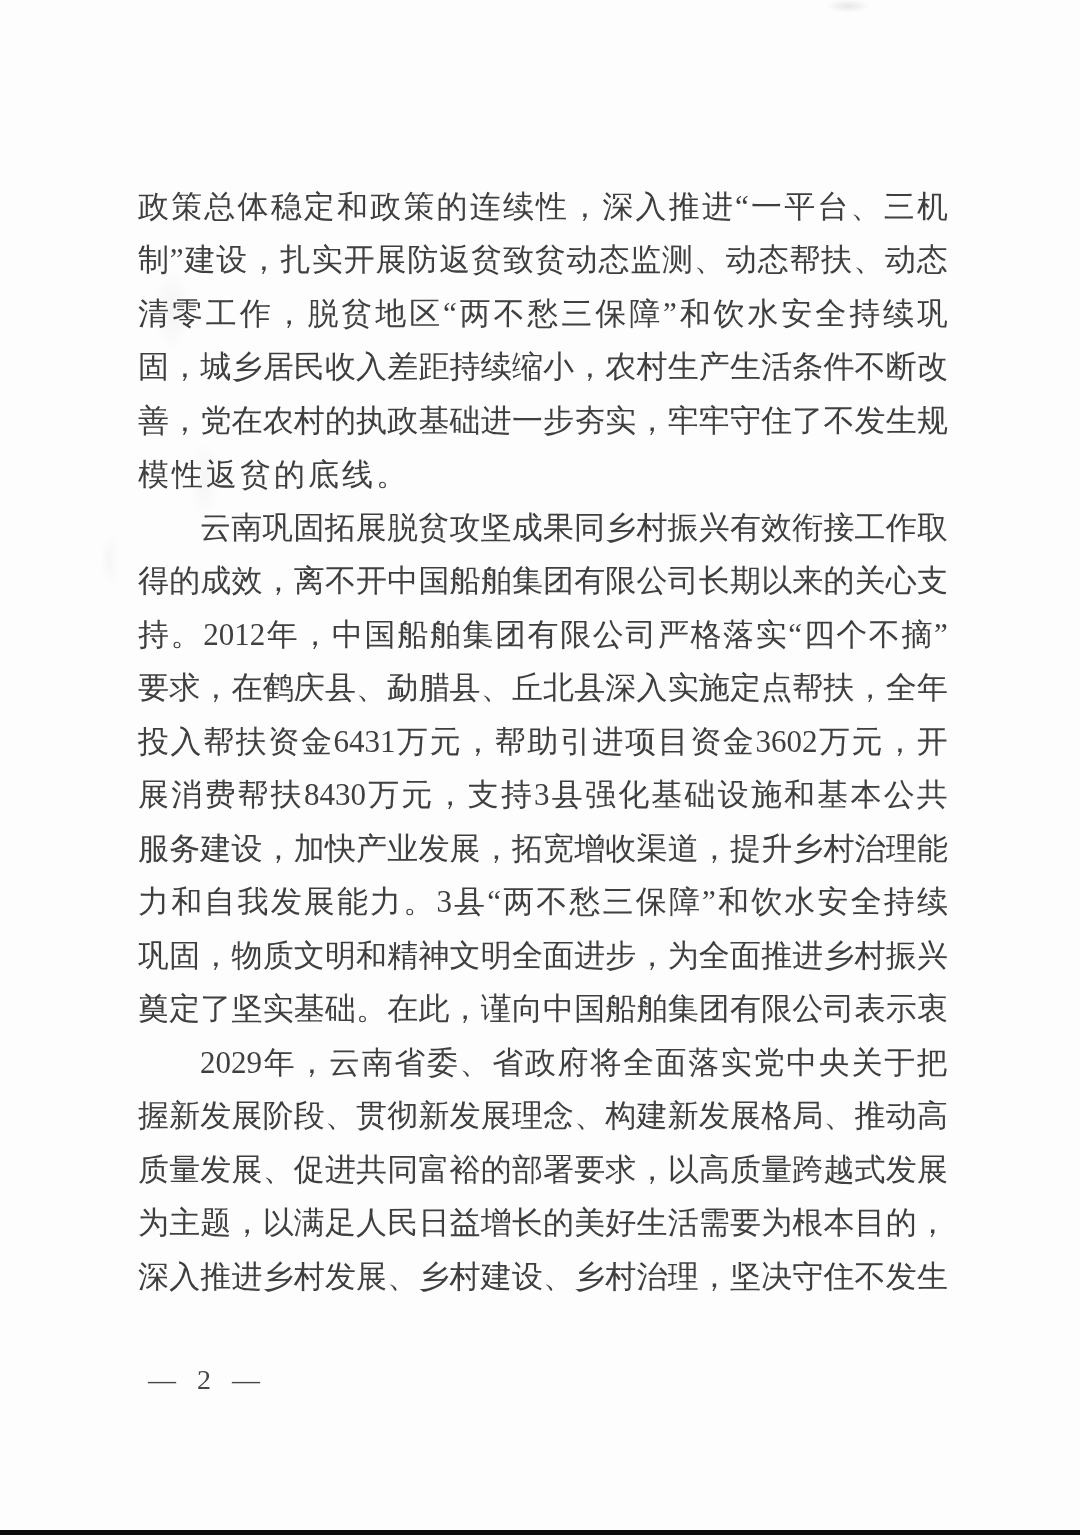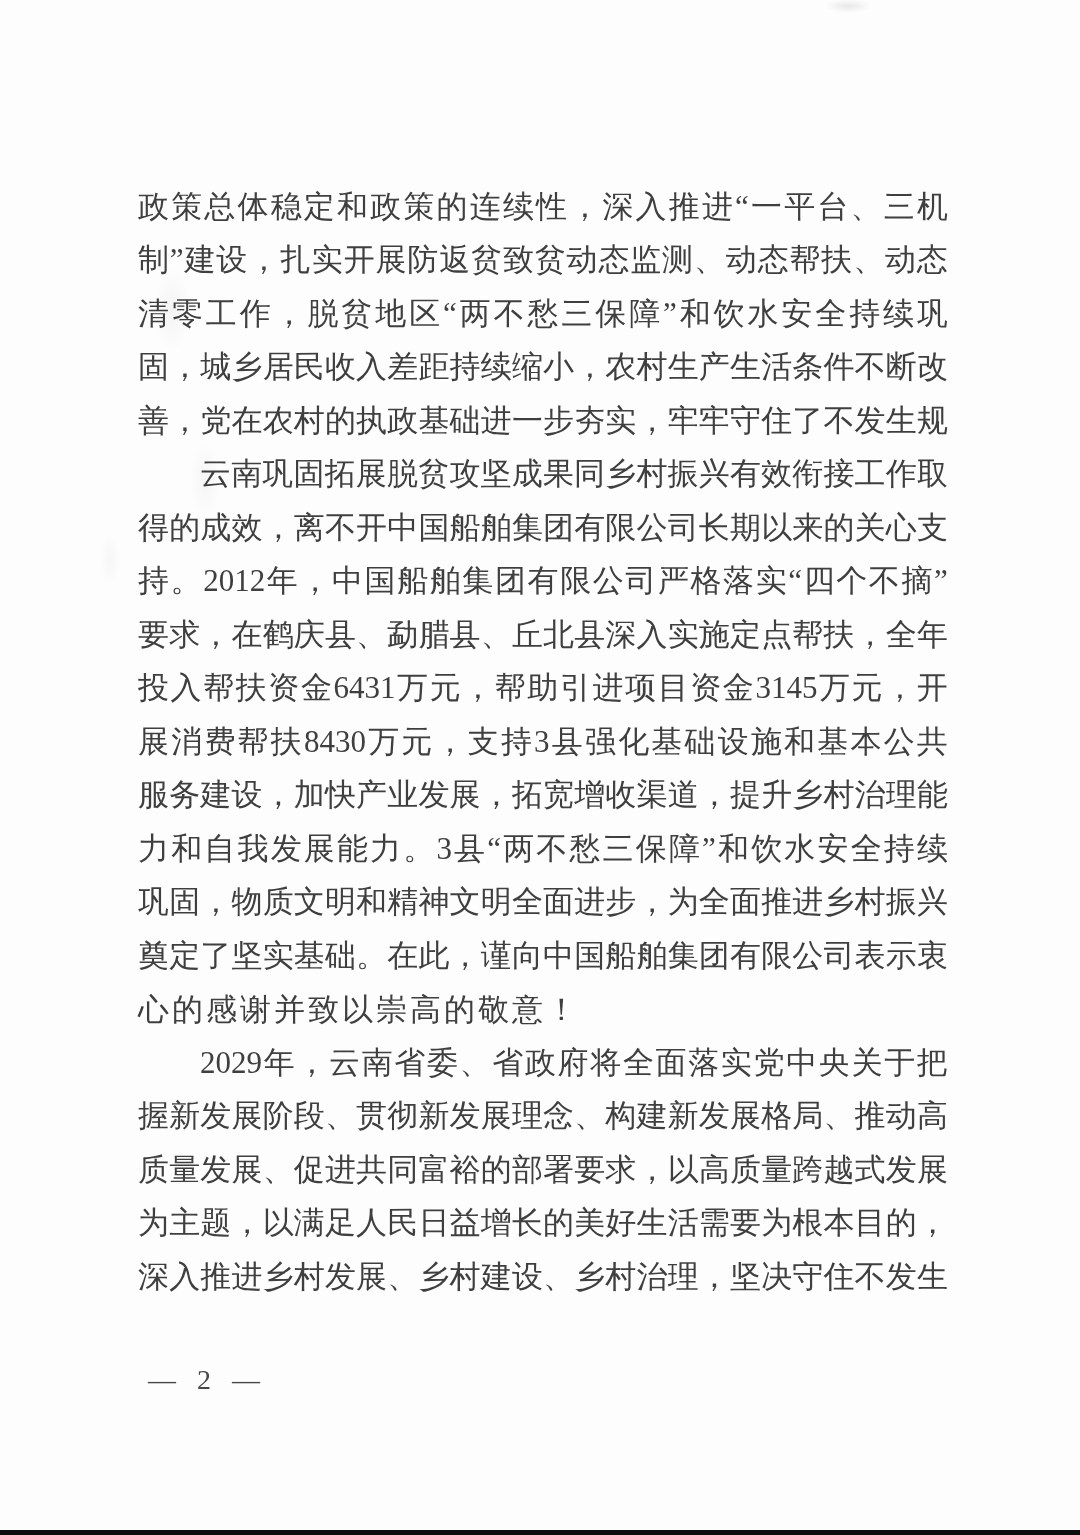--- a/index.html
+++ b/index.html
@@ -71,31 +71,31 @@
 </head>
 <body>
 
 <div class="sheet">
   <div class="textblock" style="color: rgb(63, 63, 63);">
       <div class="line"><span>政</span><span>策</span><span>总</span><span>体</span><span>稳</span><span>定</span><span>和</span><span>政</span><span>策</span><span>的</span><span>连</span><span>续</span><span>性</span><span>，</span><span>深</span><span>入</span><span>推</span><span>进</span><span>“</span><span>一</span><span>平</span><span>台</span><span>、</span><span>三</span><span>机</span></div>
       <div class="line"><span>制</span><span>”</span><span>建</span><span>设</span><span>，</span><span>扎</span><span>实</span><span>开</span><span>展</span><span>防</span><span>返</span><span>贫</span><span>致</span><span>贫</span><span>动</span><span>态</span><span>监</span><span>测</span><span>、</span><span>动</span><span>态</span><span>帮</span><span>扶</span><span>、</span><span>动</span><span>态</span></div>
       <div class="line"><span>清</span><span>零</span><span>工</span><span>作</span><span>，</span><span>脱</span><span>贫</span><span>地</span><span>区</span><span>“</span><span>两</span><span>不</span><span>愁</span><span>三</span><span>保</span><span>障</span><span>”</span><span>和</span><span>饮</span><span>水</span><span>安</span><span>全</span><span>持</span><span>续</span><span>巩</span></div>
       <div class="line"><span>固</span><span>，</span><span>城</span><span>乡</span><span>居</span><span>民</span><span>收</span><span>入</span><span>差</span><span>距</span><span>持</span><span>续</span><span>缩</span><span>小</span><span>，</span><span>农</span><span>村</span><span>生</span><span>产</span><span>生</span><span>活</span><span>条</span><span>件</span><span>不</span><span>断</span><span>改</span></div>
       <div class="line"><span>善</span><span>，</span><span>党</span><span>在</span><span>农</span><span>村</span><span>的</span><span>执</span><span>政</span><span>基</span><span>础</span><span>进</span><span>一</span><span>步</span><span>夯</span><span>实</span><span>，</span><span>牢</span><span>牢</span><span>守</span><span>住</span><span>了</span><span>不</span><span>发</span><span>生</span><span>规</span></div>
+      <div class="line left">模性返贫的底线。</div>
       <div class="line indent"><span>云</span><span>南</span><span>巩</span><span>固</span><span>拓</span><span>展</span><span>脱</span><span>贫</span><span>攻</span><span>坚</span><span>成</span><span>果</span><span>同</span><span>乡</span><span>村</span><span>振</span><span>兴</span><span>有</span><span>效</span><span>衔</span><span>接</span><span>工</span><span>作</span><span>取</span></div>
       <div class="line"><span>得</span><span>的</span><span>成</span><span>效</span><span>，</span><span>离</span><span>不</span><span>开</span><span>中</span><span>国</span><span>船</span><span>舶</span><span>集</span><span>团</span><span>有</span><span>限</span><span>公</span><span>司</span><span>长</span><span>期</span><span>以</span><span>来</span><span>的</span><span>关</span><span>心</span><span>支</span></div>
       <div class="line"><span>持</span><span>。</span><span>2012</span><span>年</span><span>，</span><span>中</span><span>国</span><span>船</span><span>舶</span><span>集</span><span>团</span><span>有</span><span>限</span><span>公</span><span>司</span><span>严</span><span>格</span><span>落</span><span>实</span><span>“</span><span>四</span><span>个</span><span>不</span><span>摘</span><span>”</span></div>
       <div class="line"><span>要</span><span>求</span><span>，</span><span>在</span><span>鹤</span><span>庆</span><span>县</span><span>、</span><span>勐</span><span>腊</span><span>县</span><span>、</span><span>丘</span><span>北</span><span>县</span><span>深</span><span>入</span><span>实</span><span>施</span><span>定</span><span>点</span><span>帮</span><span>扶</span><span>，</span><span>全</span><span>年</span></div>
-      <div class="line"><span>投</span><span>入</span><span>帮</span><span>扶</span><span>资</span><span>金</span><span>6431</span><span>万</span><span>元</span><span>，</span><span>帮</span><span>助</span><span>引</span><span>进</span><span>项</span><span>目</span><span>资</span><span>金</span><span>3145</span><span>万</span><span>元</span><span>，</span><span>开</span></div>
+      <div class="line"><span>投</span><span>入</span><span>帮</span><span>扶</span><span>资</span><span>金</span><span>6431</span><span>万</span><span>元</span><span>，</span><span>帮</span><span>助</span><span>引</span><span>进</span><span>项</span><span>目</span><span>资</span><span>金</span><span>3602</span><span>万</span><span>元</span><span>，</span><span>开</span></div>
       <div class="line"><span>展</span><span>消</span><span>费</span><span>帮</span><span>扶</span><span>8430</span><span>万</span><span>元</span><span>，</span><span>支</span><span>持</span><span>3</span><span>县</span><span>强</span><span>化</span><span>基</span><span>础</span><span>设</span><span>施</span><span>和</span><span>基</span><span>本</span><span>公</span><span>共</span></div>
       <div class="line"><span>服</span><span>务</span><span>建</span><span>设</span><span>，</span><span>加</span><span>快</span><span>产</span><span>业</span><span>发</span><span>展</span><span>，</span><span>拓</span><span>宽</span><span>增</span><span>收</span><span>渠</span><span>道</span><span>，</span><span>提</span><span>升</span><span>乡</span><span>村</span><span>治</span><span>理</span><span>能</span></div>
       <div class="line"><span>力</span><span>和</span><span>自</span><span>我</span><span>发</span><span>展</span><span>能</span><span>力</span><span>。</span><span>3</span><span>县</span><span>“</span><span>两</span><span>不</span><span>愁</span><span>三</span><span>保</span><span>障</span><span>”</span><span>和</span><span>饮</span><span>水</span><span>安</span><span>全</span><span>持</span><span>续</span></div>
       <div class="line"><span>巩</span><span>固</span><span>，</span><span>物</span><span>质</span><span>文</span><span>明</span><span>和</span><span>精</span><span>神</span><span>文</span><span>明</span><span>全</span><span>面</span><span>进</span><span>步</span><span>，</span><span>为</span><span>全</span><span>面</span><span>推</span><span>进</span><span>乡</span><span>村</span><span>振</span><span>兴</span></div>
       <div class="line"><span>奠</span><span>定</span><span>了</span><span>坚</span><span>实</span><span>基</span><span>础</span><span>。</span><span>在</span><span>此</span><span>，</span><span>谨</span><span>向</span><span>中</span><span>国</span><span>船</span><span>舶</span><span>集</span><span>团</span><span>有</span><span>限</span><span>公</span><span>司</span><span>表</span><span>示</span><span>衷</span></div>
-      <div class="line left">心的感谢并致以崇高的敬意！</div>
       <div class="line indent"><span>2029</span><span>年</span><span>，</span><span>云</span><span>南</span><span>省</span><span>委</span><span>、</span><span>省</span><span>政</span><span>府</span><span>将</span><span>全</span><span>面</span><span>落</span><span>实</span><span>党</span><span>中</span><span>央</span><span>关</span><span>于</span><span>把</span></div>
       <div class="line"><span>握</span><span>新</span><span>发</span><span>展</span><span>阶</span><span>段</span><span>、</span><span>贯</span><span>彻</span><span>新</span><span>发</span><span>展</span><span>理</span><span>念</span><span>、</span><span>构</span><span>建</span><span>新</span><span>发</span><span>展</span><span>格</span><span>局</span><span>、</span><span>推</span><span>动</span><span>高</span></div>
       <div class="line"><span>质</span><span>量</span><span>发</span><span>展</span><span>、</span><span>促</span><span>进</span><span>共</span><span>同</span><span>富</span><span>裕</span><span>的</span><span>部</span><span>署</span><span>要</span><span>求</span><span>，</span><span>以</span><span>高</span><span>质</span><span>量</span><span>跨</span><span>越</span><span>式</span><span>发</span><span>展</span></div>
       <div class="line"><span>为</span><span>主</span><span>题</span><span>，</span><span>以</span><span>满</span><span>足</span><span>人</span><span>民</span><span>日</span><span>益</span><span>增</span><span>长</span><span>的</span><span>美</span><span>好</span><span>生</span><span>活</span><span>需</span><span>要</span><span>为</span><span>根</span><span>本</span><span>目</span><span>的</span><span>，</span></div>
       <div class="line"><span>深</span><span>入</span><span>推</span><span>进</span><span>乡</span><span>村</span><span>发</span><span>展</span><span>、</span><span>乡</span><span>村</span><span>建</span><span>设</span><span>、</span><span>乡</span><span>村</span><span>治</span><span>理</span><span>，</span><span>坚</span><span>决</span><span>守</span><span>住</span><span>不</span><span>发</span><span>生</span></div>
     </div>
   <div class="footer">— 2 —</div>
   <div class="bottom-strip" style="background: rgb(13, 13, 13);"></div>
 </div>
 

